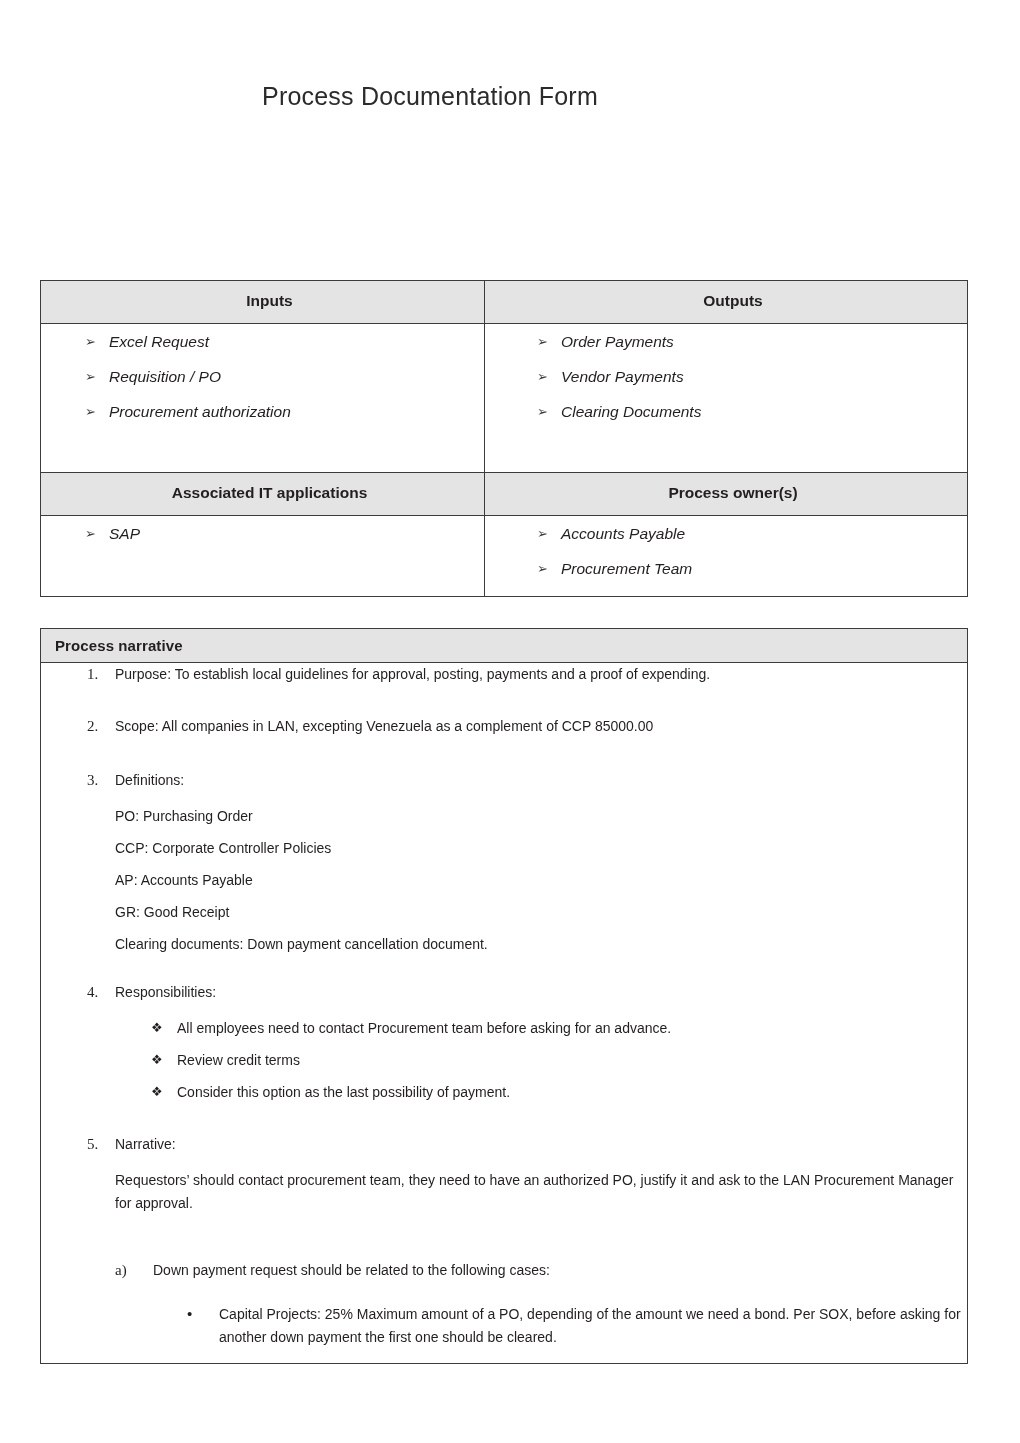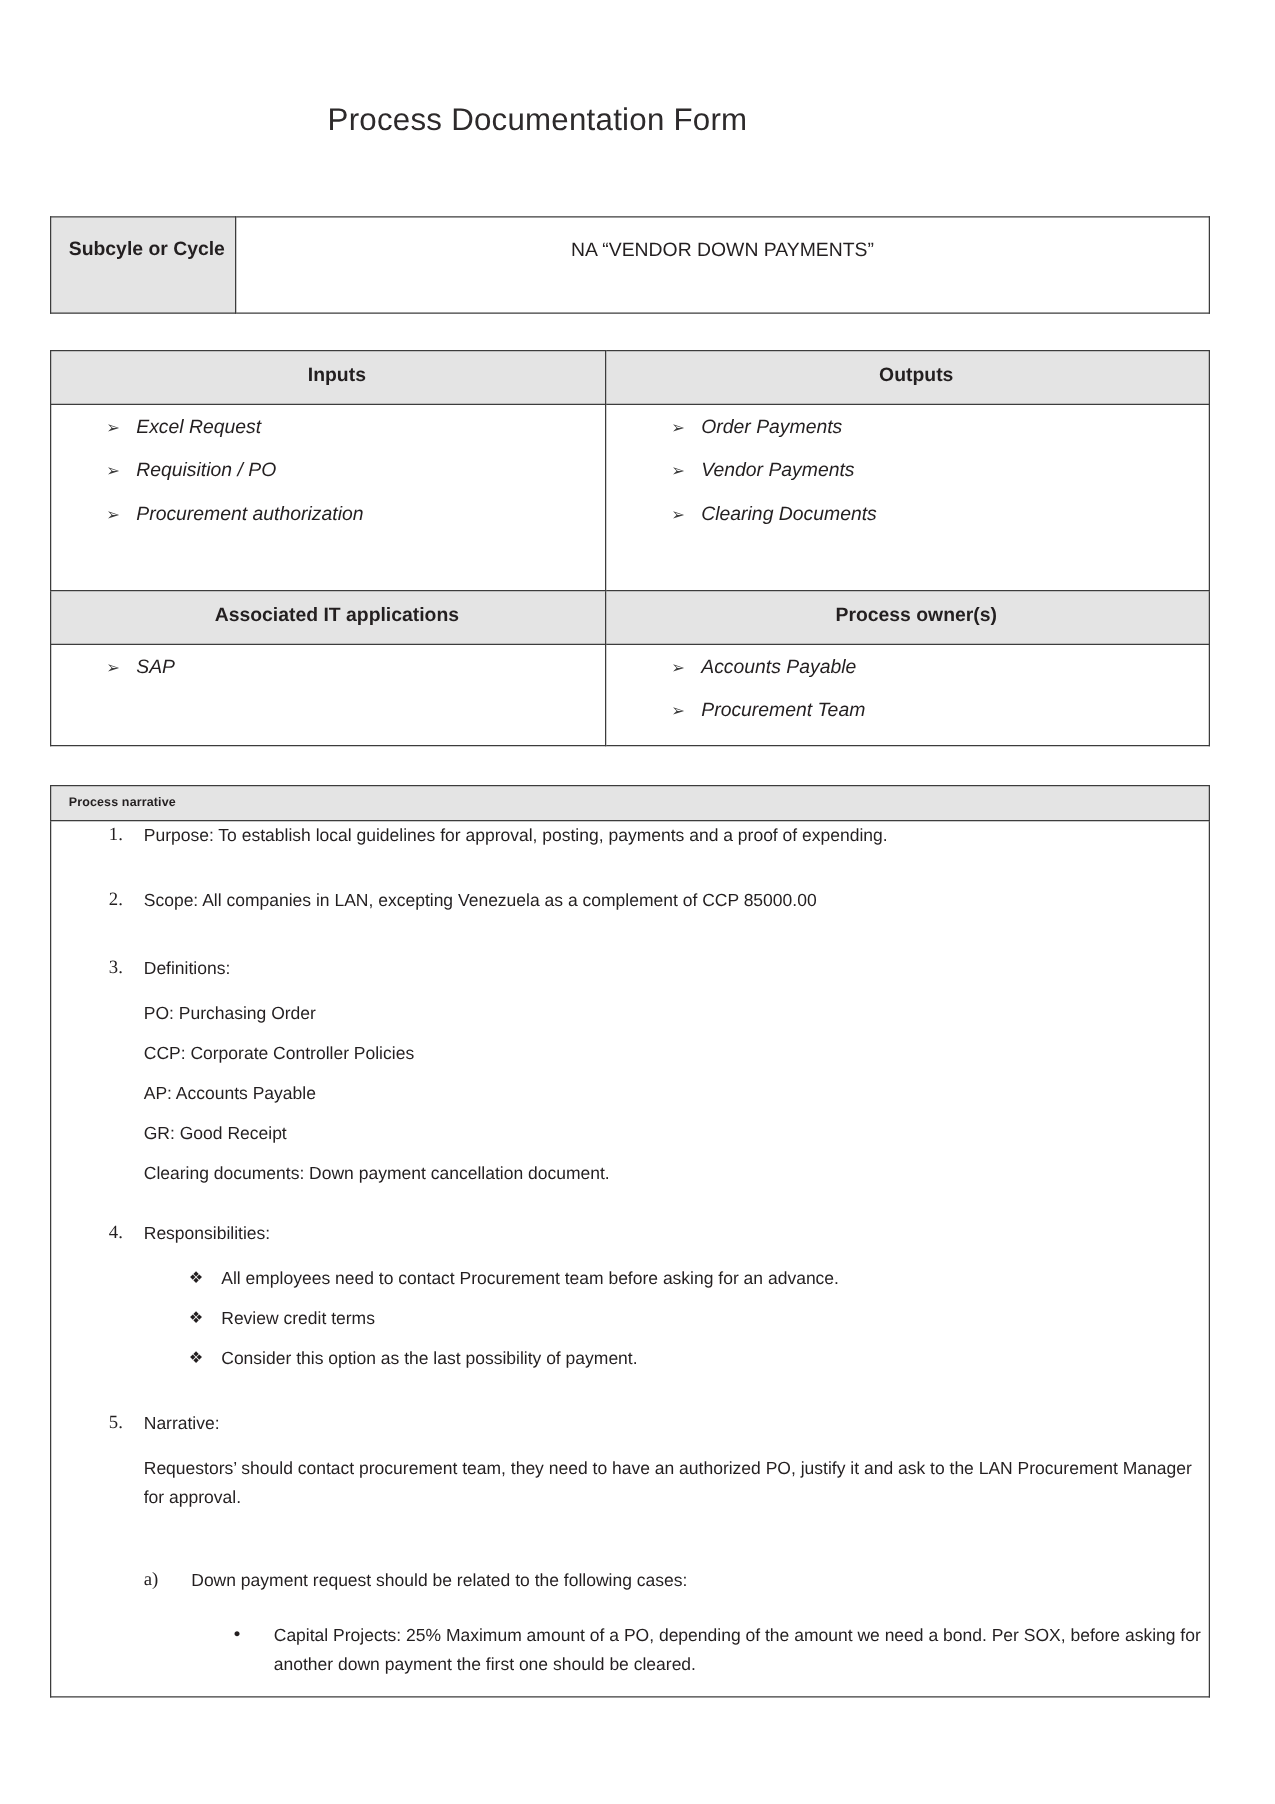--- a/index.html
+++ b/index.html
@@ -109,21 +109,21 @@
   ul.arrow-list.indent-more li .bullet { left: 52px; }
 
   .io-left-pad  { padding-top: 12px; }
   .io-right-pad { padding-top: 22px; }
   .apps-pad     { padding-top: 34px; }
   .owners-pad   { padding-top: 18px; }
 
   
   #table-narrative { top: 628px; }
   .narr-hdr {
-    font-size: 10px;
+    font-size: 15px;
     font-weight: bold;
     padding: 8px 0 8px 14px;
     color: #231f20;
     letter-spacing: 0.1px;
   }
   .narr-body {
     padding: 18px 26px 26px 26px;
     height: 700px;
   }
 
@@ -218,36 +218,20 @@
     font-size: 15px;
   }
 </style>
 </head>
 <body>
 
 <div class="page">
 
   <div class="doc-title">Process Documentation Form</div>
 
-  <table class="tbl" id="table-subcycle">
-    <colgroup>
-        <col style="width:148px">
-        <col>
-      </colgroup>
-    <tbody>
-      <tr>
-        <td class="shaded">
-          <div class="subcycle-label">Subcyle or Cycle</div>
-        </td>
-        <td>
-          <div class="subcycle-value">NA “VENDOR DOWN PAYMENTS”</div>
-        </td>
-      </tr>
-    </tbody>
-  </table>
 
   <table class="tbl" id="table-io">
     <colgroup>
         <col style="width:444px">
         <col>
       </colgroup>
     <tbody>
       <tr>
         <td class="shaded">
           <div class="hdr-cell">Inputs</div>

